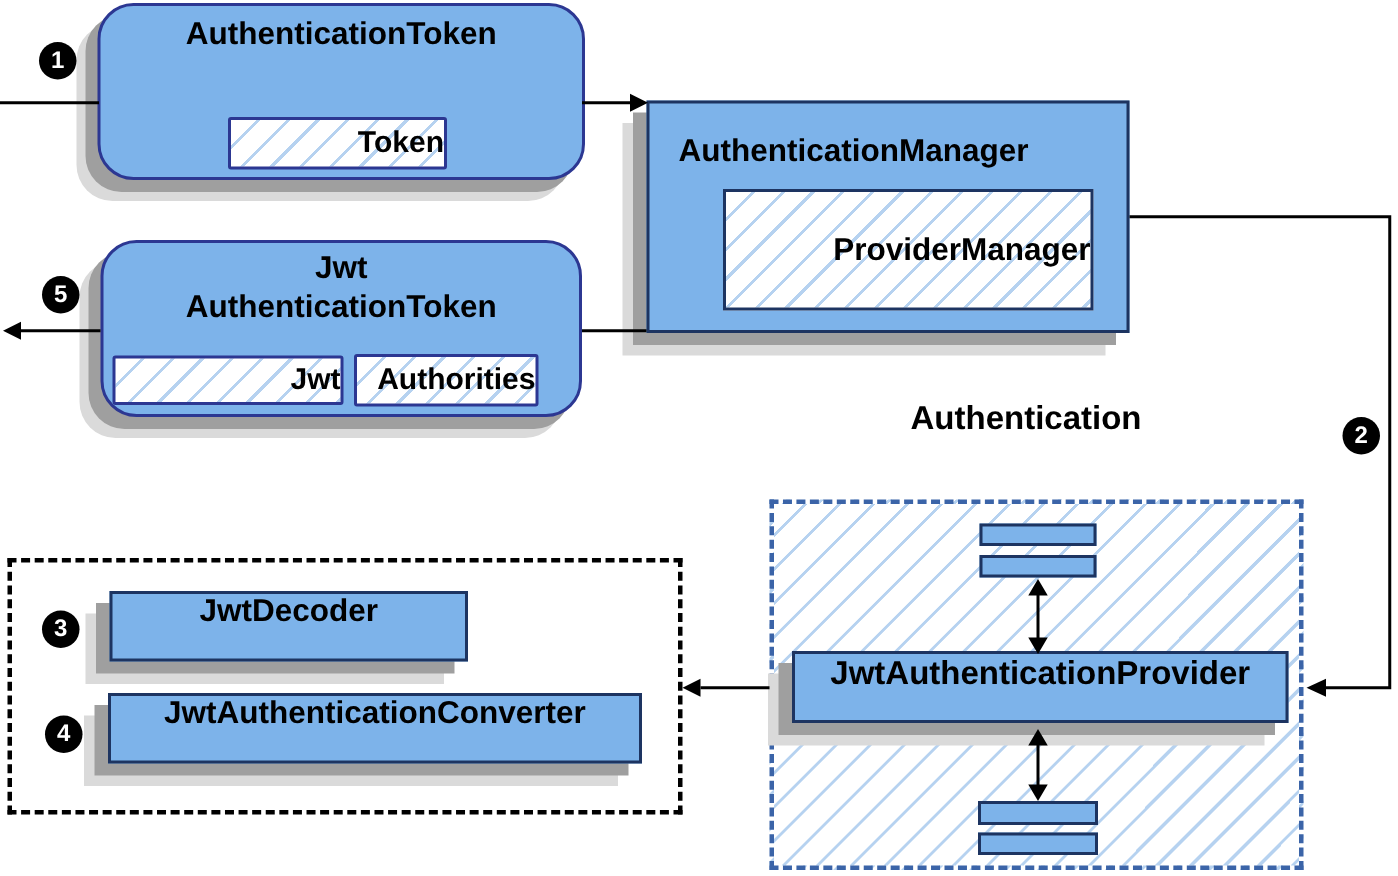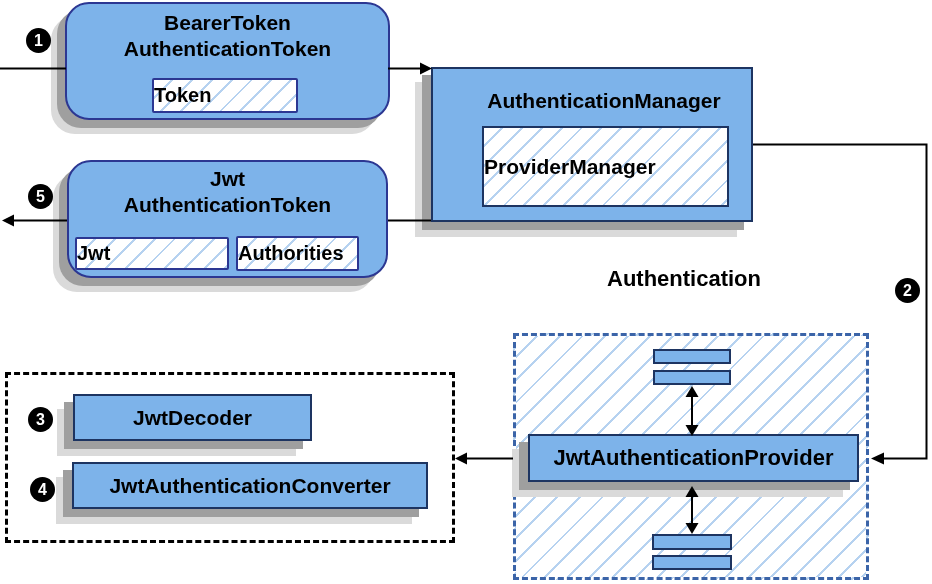--- a/index.html
+++ b/index.html
@@ -26,21 +26,21 @@
   .bar {
     position:absolute; background:#7db3ea;
     border:2px solid #1d3461; z-index:3;
   }
 
   
   .hatch-box {
     position:absolute; background:#fff;
     background-image:repeating-linear-gradient(135deg, transparent 0 12px, #b6d2f0 12px 14px);
     border:2px solid #1d3461; z-index:3;
-    display:flex; align-items:center; justify-content:flex-start;
+    display:flex; align-items:center; justify-content:flex-end;
     font-weight:bold; font-size:20px; color:#000;
   }
   .hatch-box.round-border { border:2px solid #2c3792; border-radius:2px; }
 
   
   .providers-dashed {
     position:absolute; left:513px; top:333px; width:356px; height:247px;
     border:3px dashed #3b64a8;
     background-image:repeating-linear-gradient(135deg, transparent 0 14px, #b6d2f0 14px 16px);
     z-index:1;
@@ -48,21 +48,21 @@
   .resolvers-dashed {
     position:absolute; left:5px; top:372px; width:450px; height:171px;
     border:3px dashed #000; background:#fff; z-index:1;
   }
 
   
   .titleblock { position:absolute; text-align:center; z-index:4; color:#000; font-weight:bold; }
   .t21 { font-size:21px; line-height:26px; }
   .t22 { font-size:22px; line-height:25px; }
 
-  .flexcenter { display:flex; align-items:center; justify-content:center; }
+  .flexcenter { display:flex; align-items:flex-start; justify-content:center; }
 
   
   .badge {
     position:absolute; width:25px; height:25px; border-radius:50%;
     background:#000; color:#fff; font-weight:bold; font-size:16px;
     display:flex; align-items:center; justify-content:center;
     z-index:6;
   }
 
   
@@ -74,29 +74,28 @@
 </head>
 <body>
 
 <div id="stage">
 
   <div class="providers-dashed"></div>
   <div class="resolvers-dashed"></div>
 
   <div class="blue-round" style="left:65px; top:2px; width:325px; height:118px;"></div>
   <div class="titleblock t21" style="left:65px; top:10px; width:325px;">
-    <div>BearerToken</div>
     <div>AuthenticationToken</div>
   </div>
   <div class="hatch-box round-border" style="left:152px; top:78px; width:146px; height:35px;">
     <span>Token</span>
   </div>
 
   <div class="blue-rect" style="left:431px; top:67px; width:322px; height:155px;"></div>
-  <div class="titleblock t21" style="left:443px; top:88px; width:322px;">
+  <div class="titleblock t21" style="left:408px; top:88px; width:322px;">
     <div>AuthenticationManager</div>
   </div>
   <div class="hatch-box" style="left:482px; top:126px; width:247px; height:81px; font-size:21px;">
     <span>ProviderManager</span>
   </div>
 
   <div class="blue-round" style="left:67px; top:160px; width:321px; height:118px;"></div>
   <div class="titleblock t21" style="left:67px; top:166px; width:321px;">
     <div>Jwt</div>
     <div>AuthenticationToken</div>

